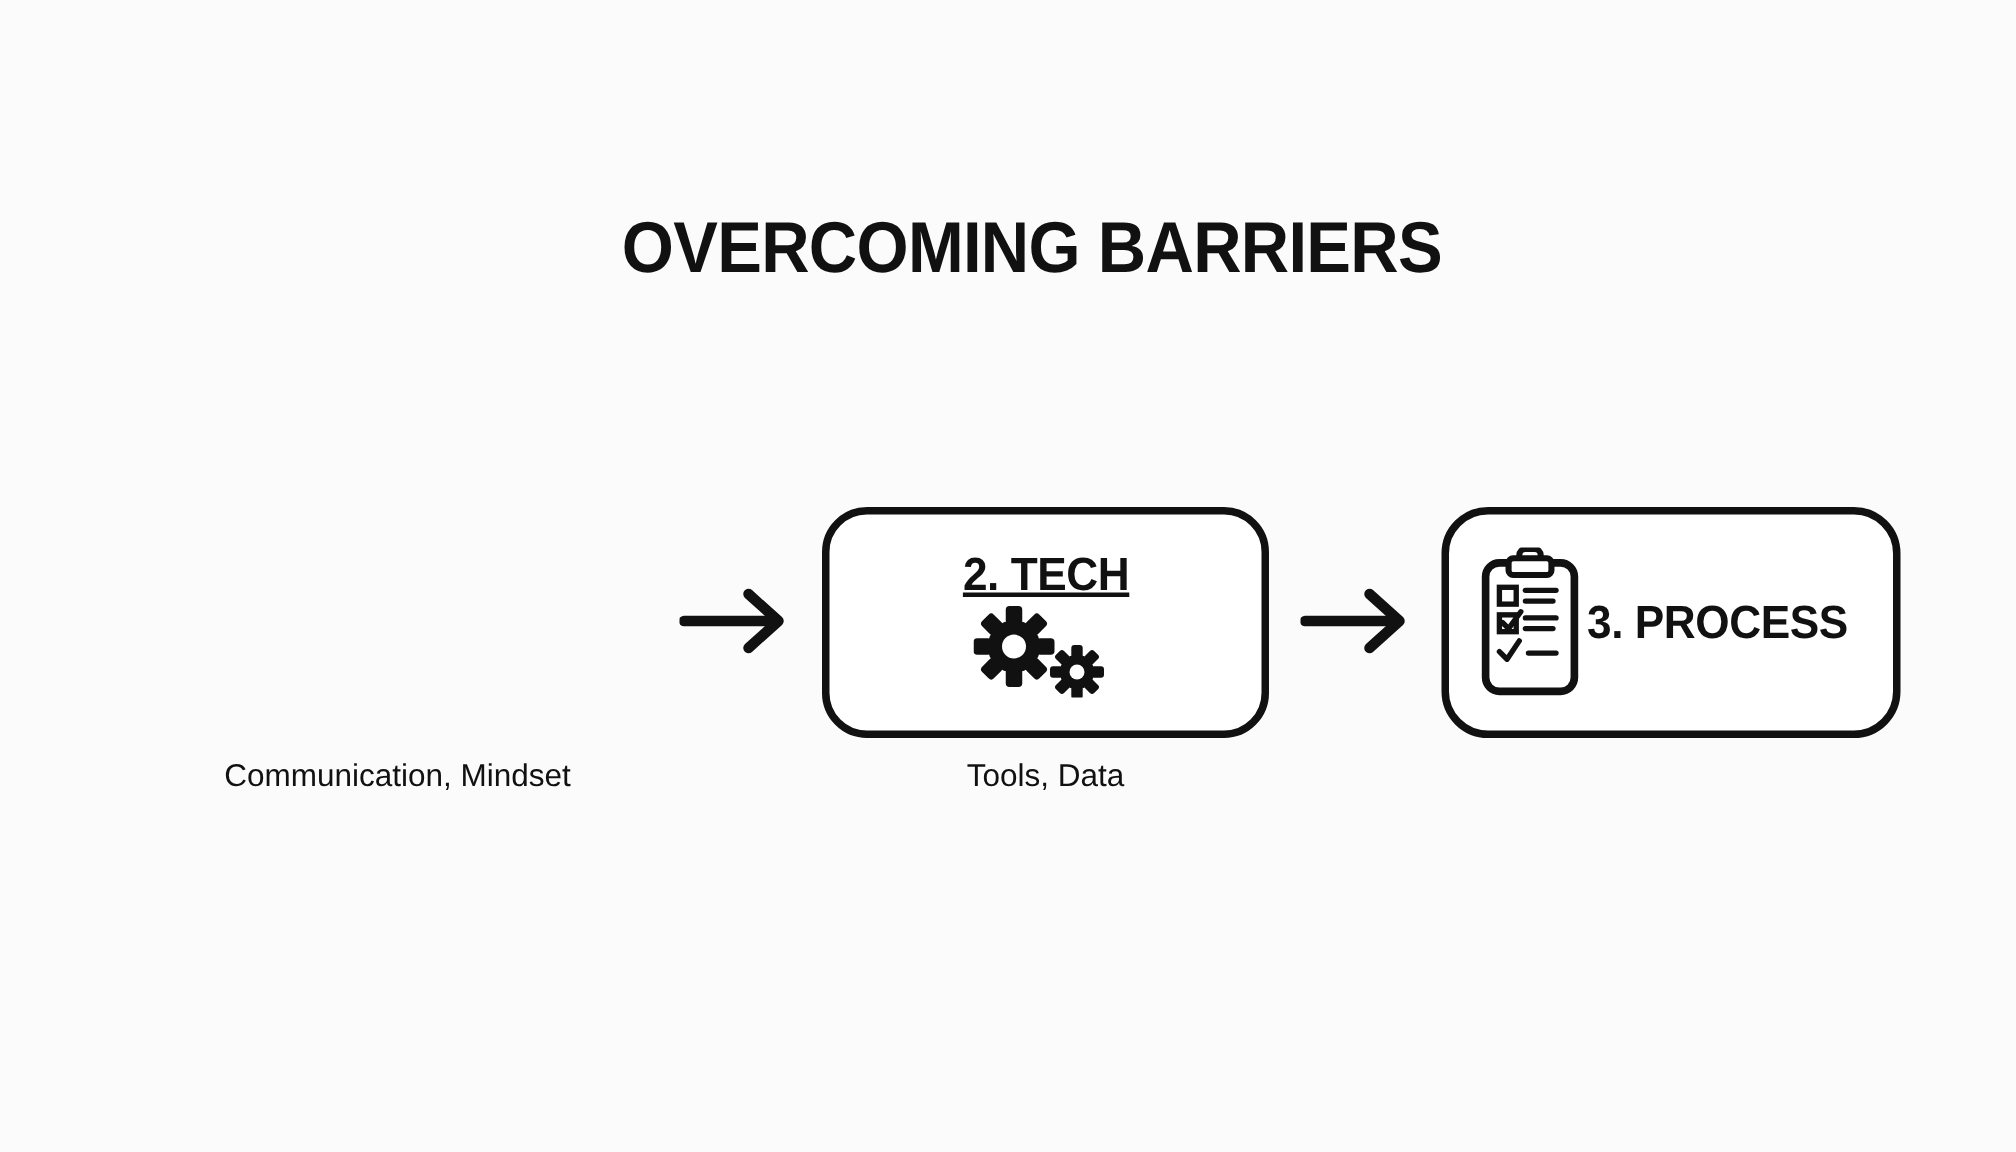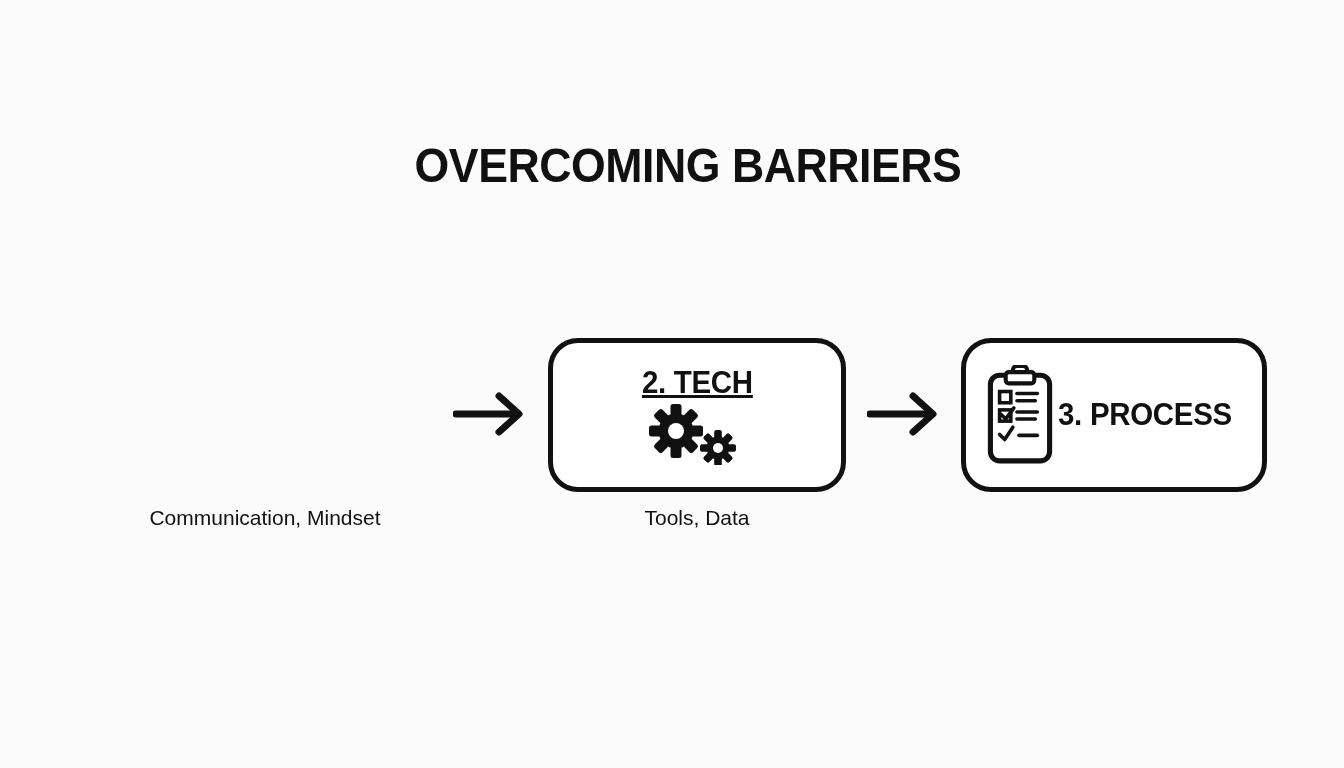--- a/index.html
+++ b/index.html
@@ -22,21 +22,21 @@
 
   .box {
     position: absolute; top: 338px; height: 154px;
     background: var(--box-fill);
     border: 5px solid var(--ink);
     border-radius: 30px;
     display: flex; align-items: center; justify-content: center;
   }
   .box-1 { left: 96px;  width: 306px; }
   .box-2 { left: 532px; width: 298px; flex-direction: column; gap: 2px; text-decoration: underline; }
-  .box-3 { left: 945px; width: 306px; }
+  .box-3 { left: 945px; width: 306px; border-radius: 31px; }
 
   .step-label {
     font-size: 31px; font-weight: 700; letter-spacing: -0.3px;
     display: inline-block; transform: scaleX(0.95); transform-origin: left center;
     white-space: nowrap;
   }
   .box-2 .step-label { transform-origin: center; }
   .box-1 .step-label { margin-left: 2px; }
   .box-3 .step-label { margin-left: 4px; }
 

